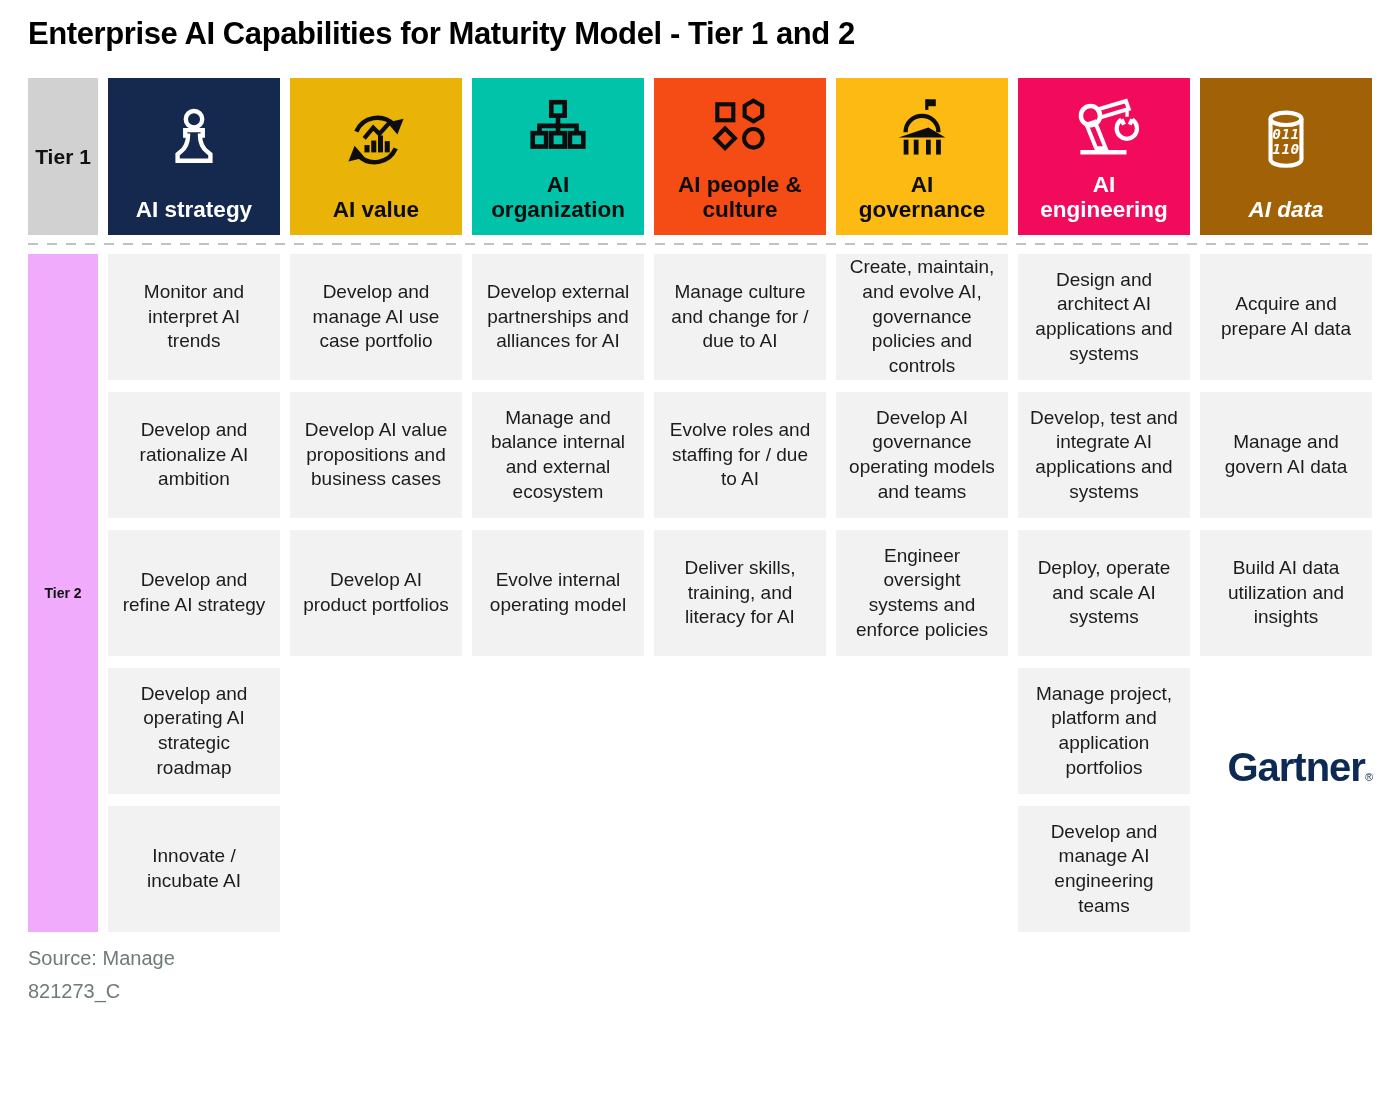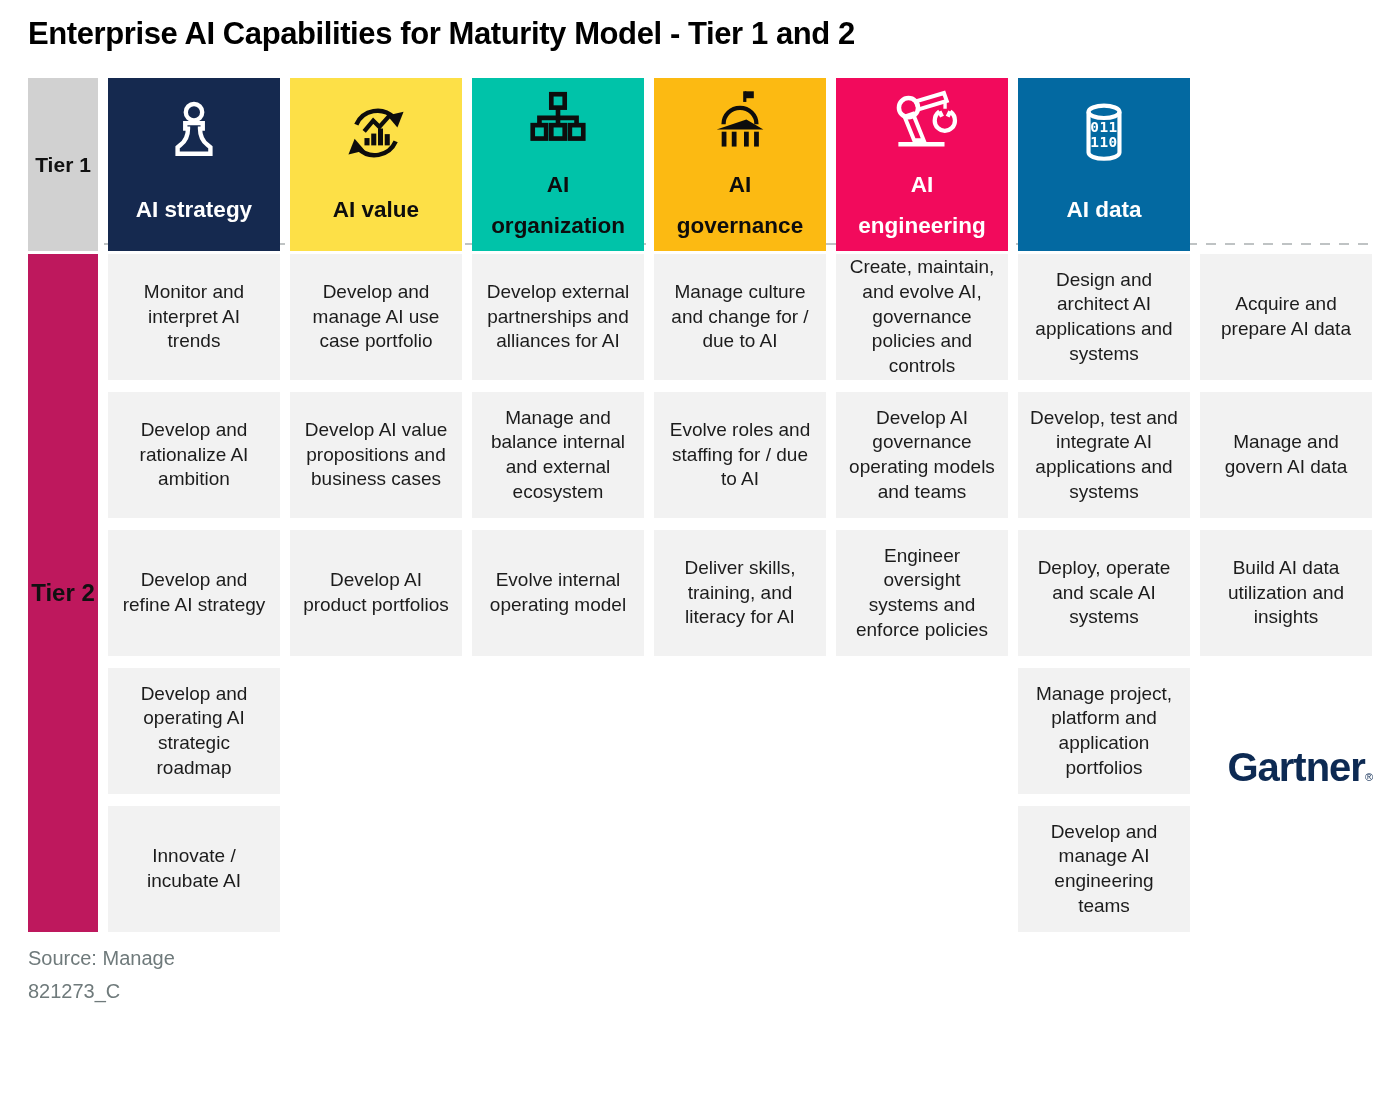--- a/index.html
+++ b/index.html
@@ -12,28 +12,28 @@
 
   .grid { display: grid; grid-template-columns: 70px repeat(7, 1fr); column-gap: 10px; }
 
   .header-row { margin-top: 26px; height: 157px; }
   .tier-chip { background: #d1d1d1; display: flex; align-items: center; justify-content: center;
     font-size: 21px; font-weight: 700; color: #111111; }
   .col-header { display: flex; flex-direction: column; align-items: center; }
   .icon-wrap { flex: 1; display: flex; align-items: center; justify-content: center; padding-top: 6px; }
   .col-label { font-size: 22.5px; font-weight: 700; line-height: 1.12; text-align: center;
     padding-bottom: 13px; }
-  .col-label span { display: block; margin-top: 16px; }
+  .col-label span { display: block; }
 
   .dashed-divider { margin: 8px 0 9px 0; height: 2px;
     background: repeating-linear-gradient(90deg, #bfc3c4 0 10px, transparent 10px 19px); }
 
   .body-grid { grid-template-rows: repeat(5, 126px); row-gap: 12px; }
-  .tier2-band { grid-column: 1; grid-row: 1 / 6; background: #be185d; display: flex;
-    align-items: center; justify-content: center; font-size: 24px; font-weight: 700; color: #111111; }
+  .tier2-band { grid-column: 1; grid-row: 1 / 6; background: #f0abfc; display: flex;
+    align-items: center; justify-content: center; font-size: 14px; font-weight: 700; color: #111111; }
   .cell { background: #f2f2f2; display: flex; align-items: center; justify-content: center;
     text-align: center; font-size: 19px; line-height: 1.3; color: #1c1c1c; padding: 6px 12px; }
 
   .source-block { margin-top: 16px; color: #6f7a7b; font-size: 20px; line-height: 1.0; }
   .source-line { margin-bottom: 13px; }
 
   .gartner-logo { position: absolute; right: 0; bottom: 3px; color: #0d2a53;
     font-size: 40px; font-weight: 700; letter-spacing: -1px; }
   .gartner-logo .reg { font-size: 11px; font-weight: 400; vertical-align: baseline; }
 
@@ -55,21 +55,21 @@
           <circle cx="32" cy="13" r="7.5"></circle>
           <path d="M24 23 H40 V28 H37.5 C37.5 34 40 39.5 44.5 43 L47 45 V51 H17 V45 L19.5 43 C24 39.5 26.5 34 26.5 28 H24 Z"></path>
         </svg>
       </div>
       <div class="col-label">
         <span>AI strategy</span>
         <span></span>
       </div>
     </div>
 
-    <div class="col-header" style="background-color: #fde047; color: rgb(13, 13, 13);">
+    <div class="col-header" style="background-color: #eab308; color: rgb(13, 13, 13);">
       <div class="icon-wrap">
         <svg width="72" height="72" viewBox="0 0 64 64" fill="none" stroke="currentColor" stroke-width="4">
           <path d="M14.5 24.5 A20.5 20.5 0 0 1 48 18.5"></path>
           <path d="M42 16.5 L56.5 13 L51 27 Z" fill="currentColor" stroke="none"></path>
           <path d="M49.5 39.5 A20.5 20.5 0 0 1 16 45.5"></path>
           <path d="M22 47.5 L7.5 51 L13 37 Z" fill="currentColor" stroke="none"></path>
           <path d="M24 43 V36.5" stroke-width="4.5"></path>
           <path d="M30 43 V32.5" stroke-width="4.5"></path>
           <path d="M36 43 V28" stroke-width="4.5"></path>
           <path d="M42 43 V33" stroke-width="4.5"></path>
@@ -93,20 +93,34 @@
           <rect x="25.5" y="37" width="13" height="13"></rect>
           <rect x="43.5" y="37" width="13" height="13"></rect>
         </svg>
       </div>
       <div class="col-label">
         <span>AI</span>
         <span>organization</span>
       </div>
     </div>
 
+    <div class="col-header" style="background-color: rgb(245, 76, 21); color: rgb(13, 13, 13);">
+      <div class="icon-wrap">
+        <svg width="66" height="66" viewBox="0 0 64 64" fill="none" stroke="currentColor" stroke-width="4">
+          <rect x="10" y="9" width="15.5" height="15.5"></rect>
+          <path d="M45 5.5 L53.5 10.5 V20.5 L45 25.5 L36.5 20.5 V10.5 Z"></path>
+          <path d="M17.5 32.5 L27 42 L17.5 51.5 L8 42 Z"></path>
+          <circle cx="45" cy="42" r="9"></circle>
+        </svg>
+      </div>
+      <div class="col-label">
+        <span>AI people &amp;</span>
+        <span>culture</span>
+      </div>
+    </div>
 
     <div class="col-header" style="background-color: rgb(252, 186, 18); color: rgb(13, 13, 13);">
       <div class="icon-wrap">
         <svg width="68" height="68" viewBox="0 0 64 64" fill="none" stroke="currentColor" stroke-width="4">
           <path d="M36.5 15 V5" stroke-width="3"></path>
           <path d="M36.5 5 H45 V11.5 H36.5 Z" fill="currentColor" stroke="none"></path>
           <path d="M16.5 36 A15.5 15.5 0 0 1 47.5 36"></path>
           <path d="M10 41 H54 L38 31.5 Z" fill="currentColor" stroke="none"></path>
           <path d="M17 43 V57" stroke-width="4.5"></path>
           <path d="M26.5 43 V57" stroke-width="4.5"></path>
@@ -131,21 +145,21 @@
           <path d="M16.5 29 L24 26.5 L33.5 50 L25 50 Z" stroke-width="3.5"></path>
           <path d="M11 53.5 H52"></path>
         </svg>
       </div>
       <div class="col-label">
         <span>AI</span>
         <span>engineering</span>
       </div>
     </div>
 
-    <div class="col-header" style="background-color: #0369a1; color: rgb(255, 255, 255);">
+    <div class="col-header" style="background-color: #a16207; color: rgb(255, 255, 255); font-style: italic;">
       <div class="icon-wrap">
         <svg width="66" height="66" viewBox="0 0 64 64" fill="none" stroke="currentColor" stroke-width="4">
           <ellipse cx="32" cy="11.5" rx="15" ry="6"></ellipse>
           <path d="M17 11.5 V51 c0 3.3 6.7 6 15 6 s15 -2.7 15 -6 V11.5"></path>
           <text x="32" y="31.5" text-anchor="middle" font-size="14" font-weight="bold" fill="currentColor" stroke="none" letter-spacing="0.5" font-family="'DejaVu Sans Mono', monospace">011</text>
           <text x="32" y="46" text-anchor="middle" font-size="14" font-weight="bold" fill="currentColor" stroke="none" letter-spacing="0.5" font-family="'DejaVu Sans Mono', monospace">110</text>
         </svg>
       </div>
       <div class="col-label">
         <span>AI data</span>

